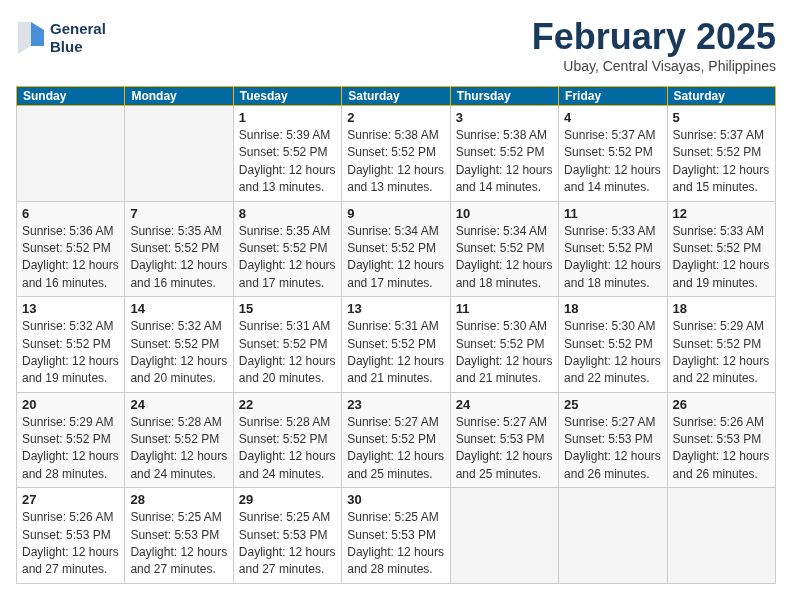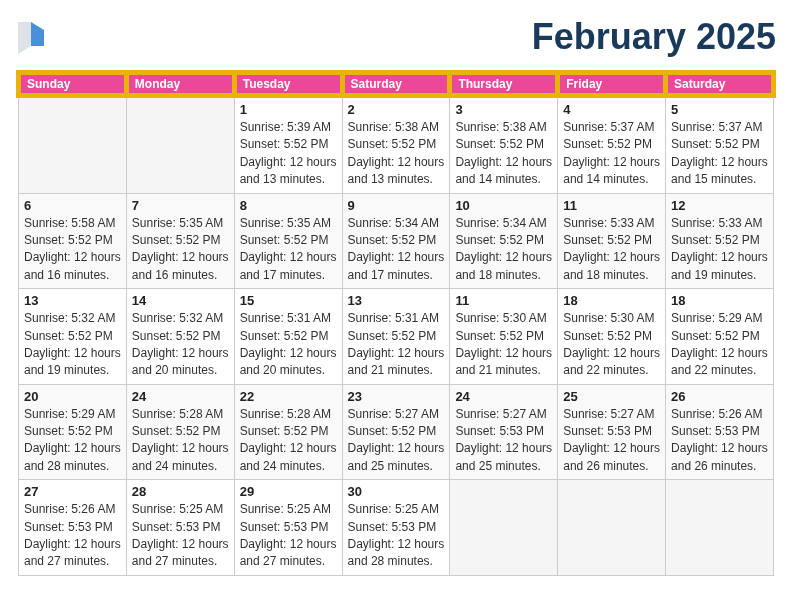--- a/index.html
+++ b/index.html
@@ -33,27 +33,27 @@
       font-size: 14px;
       color: #444;
     }
     .calendar {
       width: 100%;
       border-collapse: collapse;
       border: 1px solid #ccc;
       font-size: 11px;
     }
     .calendar th {
-      background: #ec4899;
+      background: #0369a1;
       color: #fff;
       text-align: left;
       padding: 2px 6px;
       font-size: 12px;
       font-weight: bold;
-      border: 5px solid #eab308;
+      border: 1px solid #eab308;
     }
     .calendar td {
       vertical-align: top;
       border: 1px solid #ccc;
       padding: 4px 5px;
       width: calc(100% / 7);
       height: 88px;
       background: #fff;
     }
     .calendar td.empty {
@@ -80,24 +80,26 @@
 </head>
 <body>
 
 <div class="header-area">
   <div class="logo">
     <div style="display:flex;align-items:center;gap:4px;">
       <svg width="30" height="36" viewBox="0 0 30 36">
         <polygon points="15,2 28,10 28,26 15,26 15,2" fill="#4a90d9"></polygon>
         <polygon points="15,26 2,34 2,2 15,2" fill="#1a3a5c" opacity="0.15"></polygon>
       </svg>
+      <div style="font-family:Arial;font-weight:bold;font-size:15px;color:#1a3a5c;line-height:1.2;">General<br>Blue</div>
     </div>
   </div>
   <div class="title-area">
     <div class="month-title">February 2025</div>
+    <div class="location">Ubay, Central Visayas, Philippines</div>
   </div>
 </div>
 
 <table class="calendar">
   <thead>
     <tr>
     <th>Sunday</th>
         <th>Monday</th>
         <th>Tuesday</th>
         <th>Saturday</th>
@@ -127,21 +129,21 @@
           <div class="day-info"><span>Sunrise: 5:37 AM</span><br><span>Sunset: 5:52 PM</span><br><span>Daylight: 12 hours and 14 minutes.</span></div>
         </td>
         <td>
           <div class="day-num">5</div>
           <div class="day-info"><span>Sunrise: 5:37 AM</span><br><span>Sunset: 5:52 PM</span><br><span>Daylight: 12 hours and 15 minutes.</span></div>
         </td>
       </tr>
       <tr class="week-row">
         <td>
           <div class="day-num">6</div>
-          <div class="day-info"><span>Sunrise: 5:58 AM</span><br><span>Sunset: 5:52 PM</span><br><span>Daylight: 12 hours and 16 minutes.</span></div>
+          <div class="day-info"><span>Sunrise: 5:36 AM</span><br><span>Sunset: 5:52 PM</span><br><span>Daylight: 12 hours and 16 minutes.</span></div>
         </td>
         <td>
           <div class="day-num">7</div>
           <div class="day-info"><span>Sunrise: 5:35 AM</span><br><span>Sunset: 5:52 PM</span><br><span>Daylight: 12 hours and 16 minutes.</span></div>
         </td>
         <td>
           <div class="day-num">8</div>
           <div class="day-info"><span>Sunrise: 5:35 AM</span><br><span>Sunset: 5:52 PM</span><br><span>Daylight: 12 hours and 17 minutes.</span></div>
         </td>
         <td>

